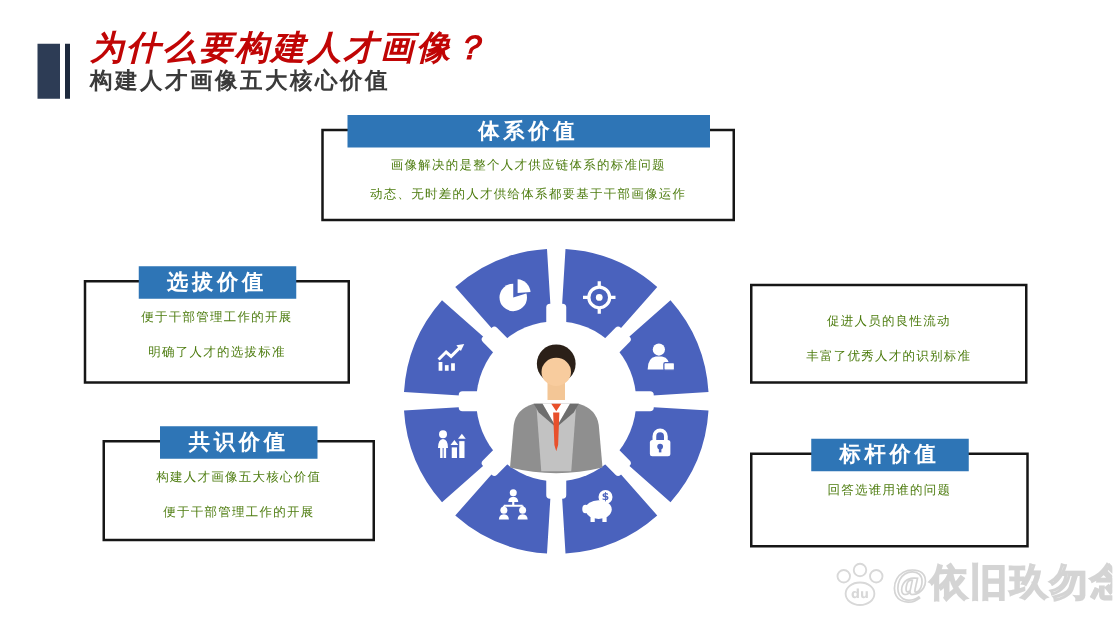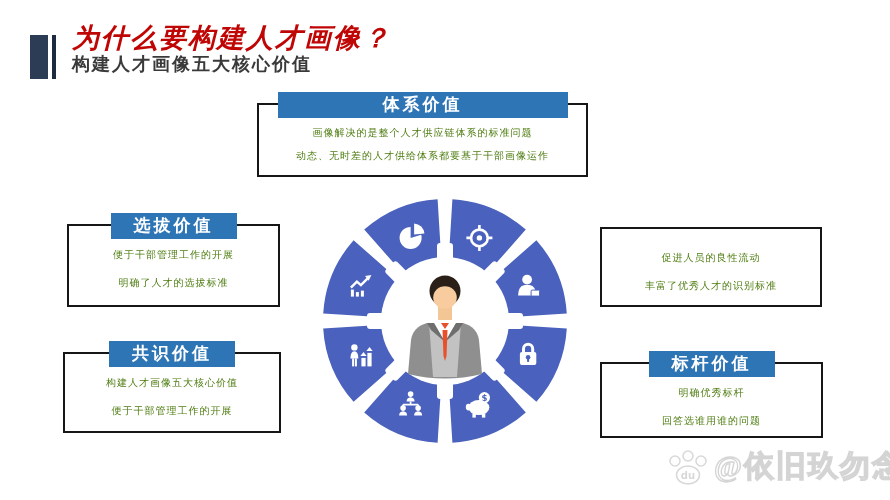--- a/index.html
+++ b/index.html
@@ -28,21 +28,21 @@
   .hdr-wide{width:290px;}
   .hdr-std{width:126px;}
   .vbox .body{padding-top:15px;}
   .vbox .line{
     text-align:center;font-size:10px;color:#4d7c0f;letter-spacing:1px;white-space:nowrap;
   }
   .box-system{left:257px;top:103px;width:331px;height:74px;}
   .box-system .line{line-height:23px;}
   .box-system .body{padding-top:16px;}
   .box-selection{left:67px;top:224px;width:213px;height:83px;}
-  .box-consensus{left:63px;top:352px;width:218px;height:81px;}
+  .box-consensus{left:82px;top:352px;width:218px;height:81px;}
   .box-evaluation{left:600px;top:227px;width:222px;height:80px;}
   .box-benchmark{left:600px;top:362px;width:223px;height:76px;}
   .side-line{line-height:28px;}
   
   .wheel{position:absolute;left:320px;top:196px;width:250px;height:250px;}
   
   .watermark{
     position:absolute;left:666px;top:446px;display:flex;align-items:center;gap:4px;
   }
   .wm-text{
@@ -87,21 +87,20 @@
   <div class="vbox box-evaluation">
     <div class="body">
       <div class="line side-line">促进人员的良性流动</div>
       <div class="line side-line">丰富了优秀人才的识别标准</div>
     </div>
   </div>
 
   <div class="vbox box-benchmark">
     <div class="hdr hdr-std">标杆价值</div>
     <div class="body">
-      <div class="line side-line">明确优秀标杆</div>
       <div class="line side-line">回答选谁用谁的问题</div>
     </div>
   </div>
 
   <svg class="wheel" viewBox="0 0 250 250">
 
     <g fill="#4a62bd">
       <path d="M44.2,33.6 A122,122 0 0 1 117.6,3.2 L121.5,67.1 A58,58 0 0 0 86.6,81.6 Z"></path>
       <path d="M132.4,3.2 A122,122 0 0 1 205.8,33.6 L163.4,81.6 A58,58 0 0 0 128.5,67.1 Z"></path>
       <path d="M216.4,44.2 A122,122 0 0 1 246.8,117.6 L182.9,121.5 A58,58 0 0 0 168.4,86.6 Z"></path>

